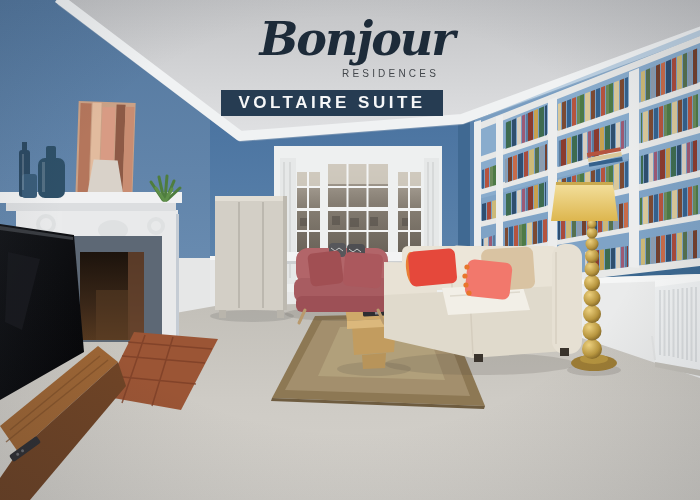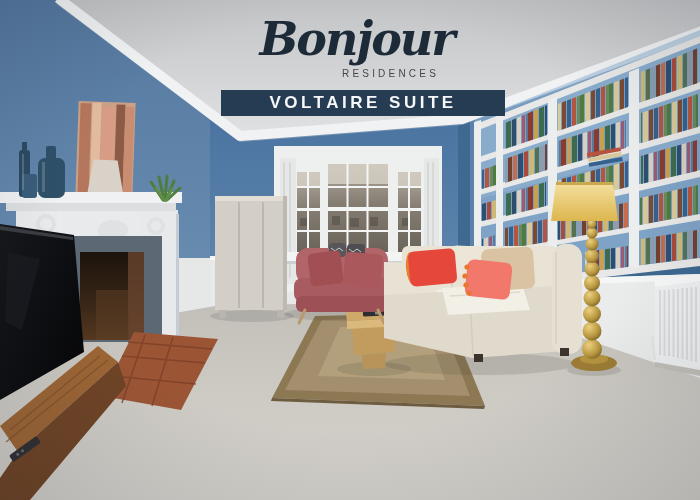--- a/index.html
+++ b/index.html
@@ -8,21 +8,21 @@
   .brand-script{
     position:absolute;top:14px;left:0;width:100%;text-align:center;
     font-family:"DejaVu Serif",serif;font-style:italic;font-weight:700;
     font-size:46px;line-height:1.1;letter-spacing:-2px;color:var(--brand-text,#1d2b39);
   }
   .brand-tagline{
     position:absolute;top:68px;right:274px;
     font-size:10px;font-weight:500;letter-spacing:3.2px;color:var(--tagline-text,#43474c);margin-left:36px;
   }
   .suite-banner{
-    position:absolute;top:90px;left:221px;width:284px;height:26px;
+    position:absolute;top:90px;left:221px;width:222px;height:26px;
     background:var(--banner-bg,#263c52);display:flex;align-items:center;justify-content:center;text-align:center;
   }
   .suite-banner span{
     color:var(--banner-text,#f6f7f8);font-size:17px;font-weight:700;letter-spacing:3.5px;
   }
 </style>
 </head>
 <body>
 
 <div class="stage">

